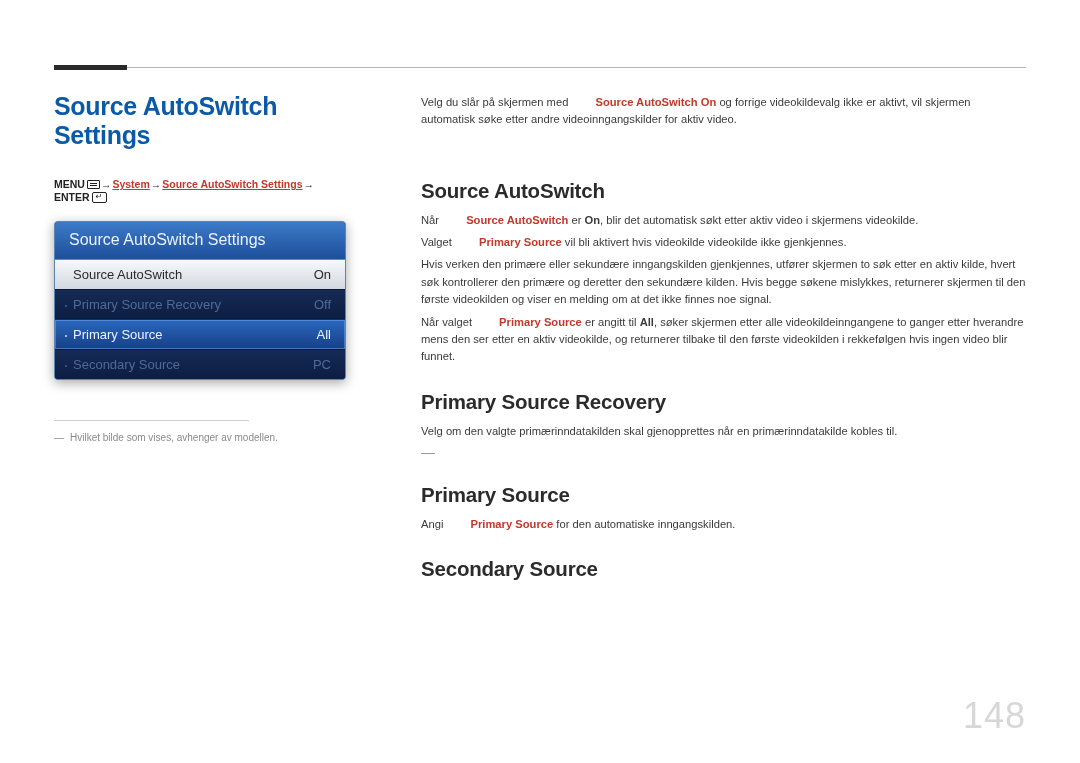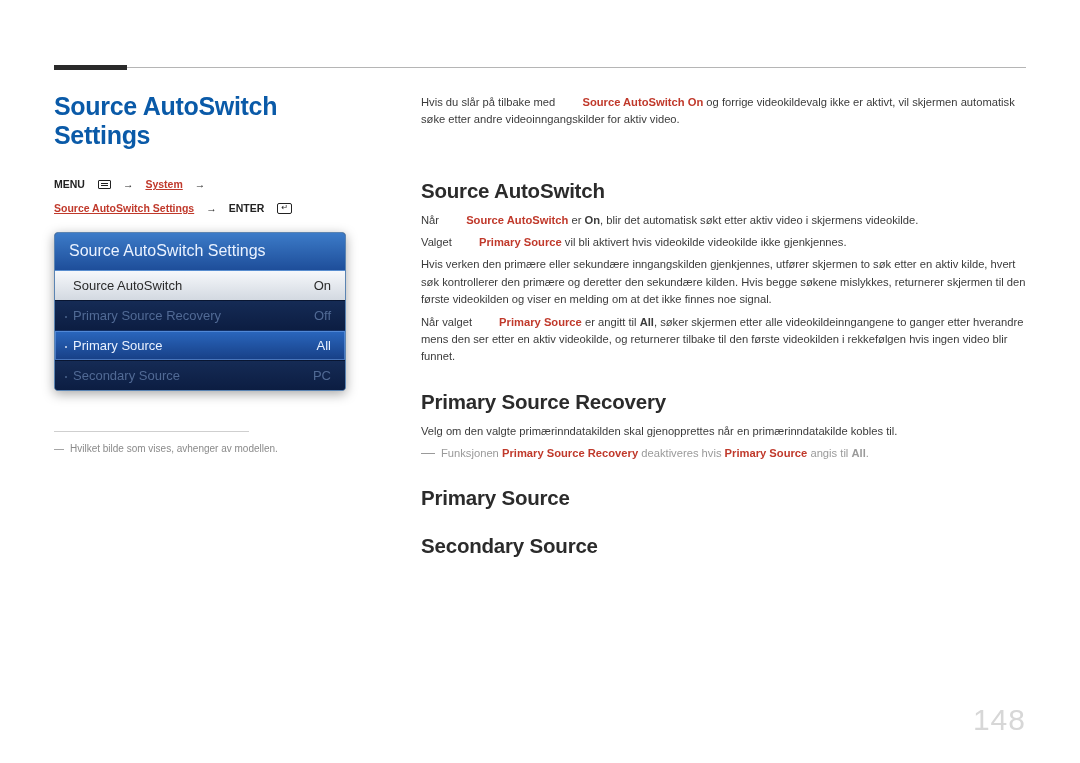--- a/index.html
+++ b/index.html
@@ -45,21 +45,21 @@
     margin-bottom: 28px;
     letter-spacing: -0.3px;
   }
   .breadcrumb {
     font-size: 10.5px;
     color: #222;
     margin-bottom: 18px;
     display: flex;
     flex-wrap: wrap;
     align-items: center;
-    gap: 12px;
+    gap: 1px;
   }
   .breadcrumb .seg { font-weight: 700; }
   .breadcrumb .seg.accent { color: #c0392b; text-decoration: underline; }
   .breadcrumb .arrow { font-weight: 400; color:#222; }
   .menu-icon {
     display: inline-block;
     width: 13px; height: 9px;
     border: 1px solid #222;
     border-radius: 1px;
     position: relative;
@@ -186,21 +186,21 @@
     margin-top:3px;
   }
   .note-line .dash { color:#9a9a9a; font-size:14px; line-height:1; }
   .note-line .inline-accent { color: #c0392b; font-weight: 700; }
   .note-line .inline-bold { font-weight:700; color:#9a9a9a; }
   
   .pagenum {
     position: absolute;
     bottom: 26px;
     right: 54px;
-    font-size: 30px;
+    font-size: 36px;
     color: #d7d7d7;
     font-weight: 400;
     letter-spacing: 1px;
   }
 </style>
 </head>
 <body>
 
 <div class="top-rule"></div>
 
@@ -244,43 +244,43 @@
 
     <div class="panel-divider"></div>
     <div class="footnote">
       <span class="dash">―</span>
       <span>Hvilket bilde som vises, avhenger av modellen.</span>
     </div>
   </div>
 
   <div class="right-col">
     <p class="body-text">
-      <span>Hvis du slår på tilbake med </span><span class="inline-accent">Source AutoSwitch On</span><span> og forrige videokildevalg ikke er aktivt, vil skjermen automatisk søke etter andre videoinngangskilder for aktiv video.</span>
+      <span>Velg du slår på skjermen med </span><span class="inline-accent">Source AutoSwitch On</span><span> og forrige videokildevalg ikke er aktivt, vil skjermen automatisk søke etter andre videoinngangskilder for aktiv video.</span>
     </p>
 
     <h2 class="section first">Source AutoSwitch</h2>
     <p class="body-text">
       <span>Når </span><span class="inline-accent">Source AutoSwitch</span><span> er </span><span class="inline-bold">On</span><span>, blir det automatisk søkt etter aktiv video i skjermens videokilde.</span>
     </p>
     <p class="body-text">
       <span>Valget </span><span class="inline-accent">Primary Source</span><span> vil bli aktivert hvis videokilde videokilde ikke gjenkjennes.</span>
     </p>
     <p class="body-text">Hvis verken den primære eller sekundære inngangskilden gjenkjennes, utfører skjermen to søk etter en aktiv kilde, hvert søk kontrollerer den primære og deretter den sekundære kilden. Hvis begge søkene mislykkes, returnerer skjermen til den første videokilden og viser en melding om at det ikke finnes noe signal.</p>
     <p class="body-text">
       <span>Når valget </span><span class="inline-accent">Primary Source</span><span> er angitt til </span><span class="inline-bold">All</span><span>, søker skjermen etter alle videokildeinngangene to ganger etter hverandre mens den ser etter en aktiv videokilde, og returnerer tilbake til den første videokilden i rekkefølgen hvis ingen video blir funnet.</span>
     </p>
 
     <h2 class="section">Primary Source Recovery</h2>
     <p class="body-text">Velg om den valgte primærinndatakilden skal gjenopprettes når en primærinndatakilde kobles til.</p>
     <div class="note-line">
       <span class="dash">―</span>
-      <span>
-        <span>Funksjonen </span><span class="inline-accent">Primary Source Recovery</span><span> deaktiveres hvis </span><span class="inline-accent">Primary Source</span><span> angis til </span><span class="inline-bold">All</span><span>.</span>
-      </span>
     </div>
 
     <h2 class="section">Primary Source</h2>
+    <p class="body-text">
+      <span>Angi </span><span class="inline-accent">Primary Source</span><span> for den automatiske inngangskilden.</span>
+    </p>
 
     <h2 class="section">Secondary Source</h2>
   </div>
 </div>
 
 <div class="pagenum">148</div>
 
 </body></html>

